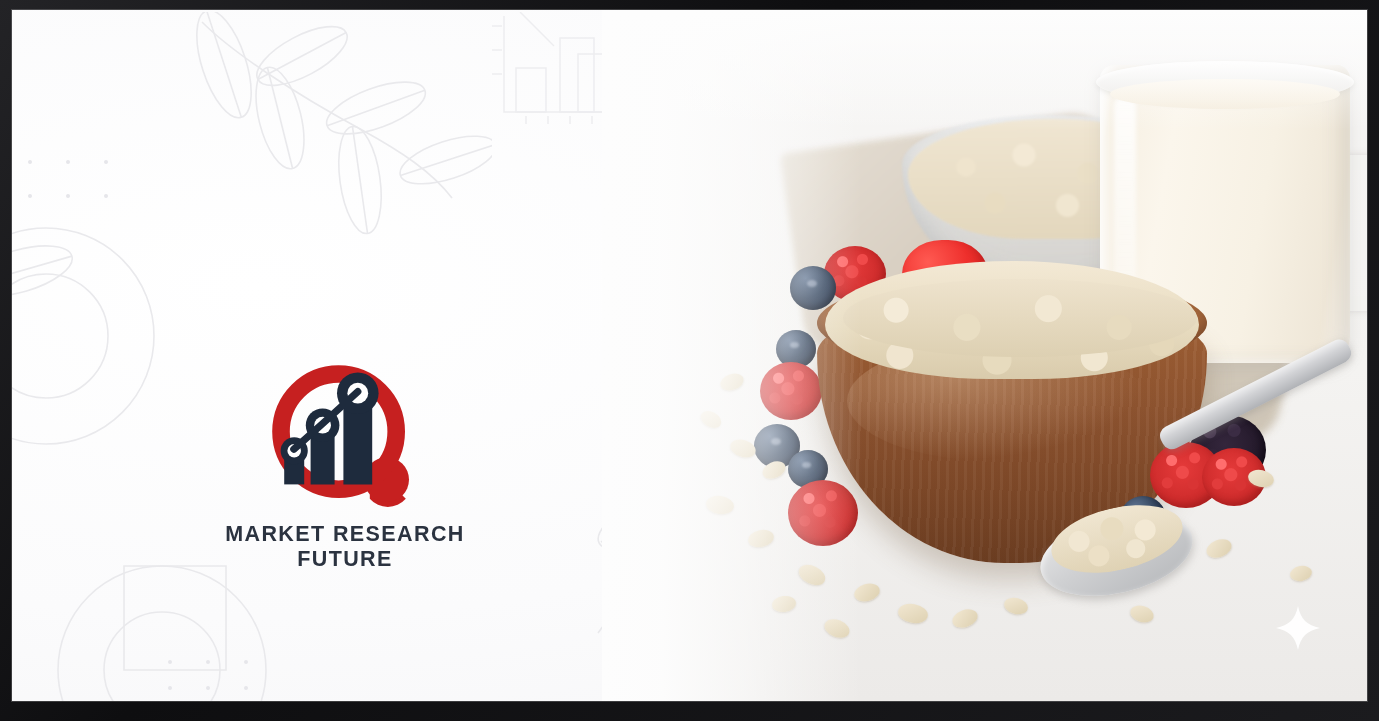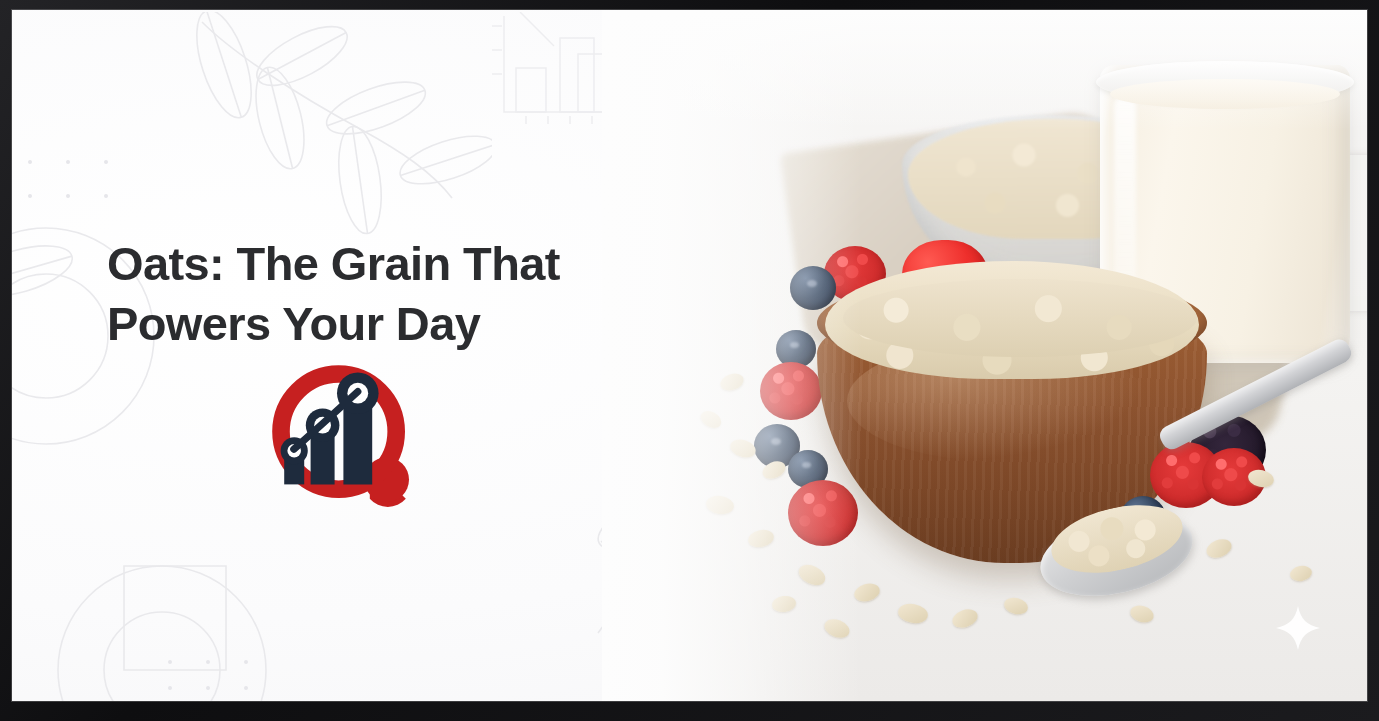--- a/index.html
+++ b/index.html
@@ -402,24 +402,20 @@
       <div class="photo-feather"></div>
       <div class="photo-feather-top"></div>
     </div>
 
     <div class="sparkle">
       <svg width="46" height="46" viewBox="0 0 46 46">
         <path d="M23 1 C25.5 14 32 20.5 45 23 C32 25.5 25.5 32 23 45 C20.5 32 14 25.5 1 23 C14 20.5 20.5 14 23 1 Z" fill="#ffffff" opacity=".95"></path>
       </svg>
     </div>
 
-    <h1 class="headline">
-      <span>Oats: The Grain That</span>
-      <span>Powers Your Day</span>
-    </h1>
 
     <div class="logo">
       <svg class="logo-mark" viewBox="0 0 200 200">
 
         <path d="M131 131 L176 176 A30 30 0 0 1 131 176 Z" fill="#c62020"></path>
         <circle cx="152" cy="152" r="28" fill="#c62020"></circle>
 
         <circle cx="92" cy="92" r="72" fill="none" stroke="#c62020" stroke-width="22"></circle>
 
         <g fill="#1e2b3d">
@@ -428,16 +424,17 @@
           <circle cx="116" cy="44" r="13" fill="#ffffff"></circle>
           <path d="M57 84 L87 84 L87 158 L57 158 Z"></path>
           <circle cx="72" cy="84" r="21"></circle>
           <circle cx="72" cy="84" r="10.5" fill="#ffffff"></circle>
           <path d="M24 116 L49 116 L49 158 L24 158 Z"></path>
           <circle cx="36.5" cy="116" r="17"></circle>
           <circle cx="36.5" cy="116" r="8.5" fill="#ffffff"></circle>
           <path d="M36 114 L72 82 L116 42" stroke="#1e2b3d" stroke-width="9" fill="none" stroke-linecap="round"></path>
         </g>
       </svg>
+      <div class="logo-word">MARKET RESEARCH FUTURE</div>
     </div>
 
   </div>
 </div>
 
 </body></html>

